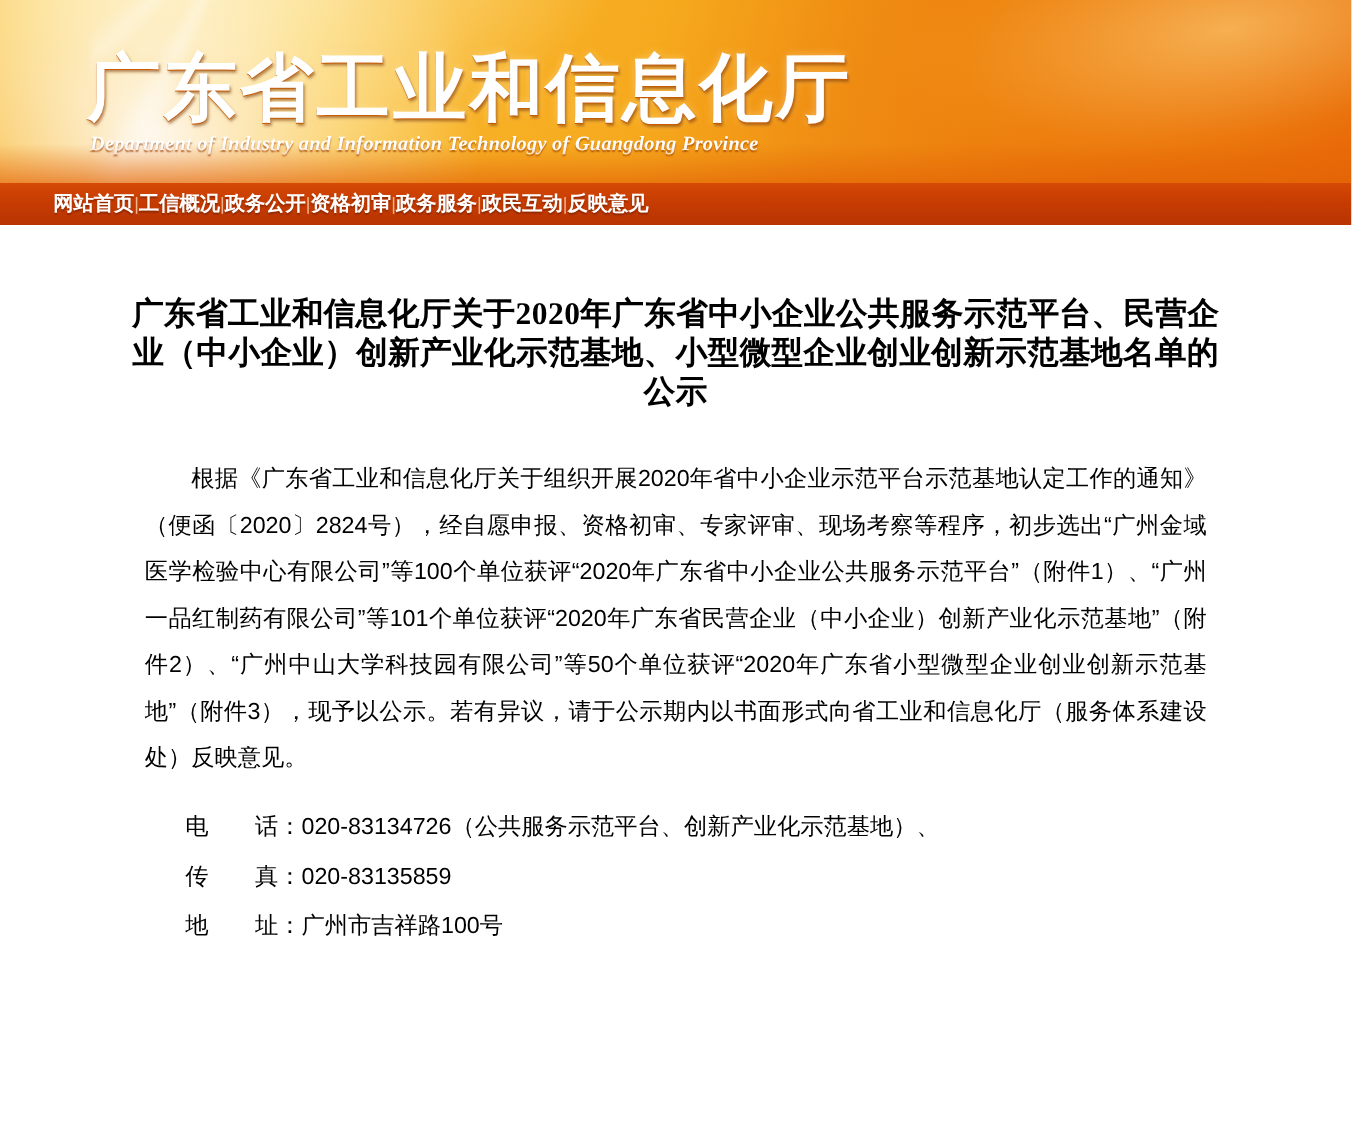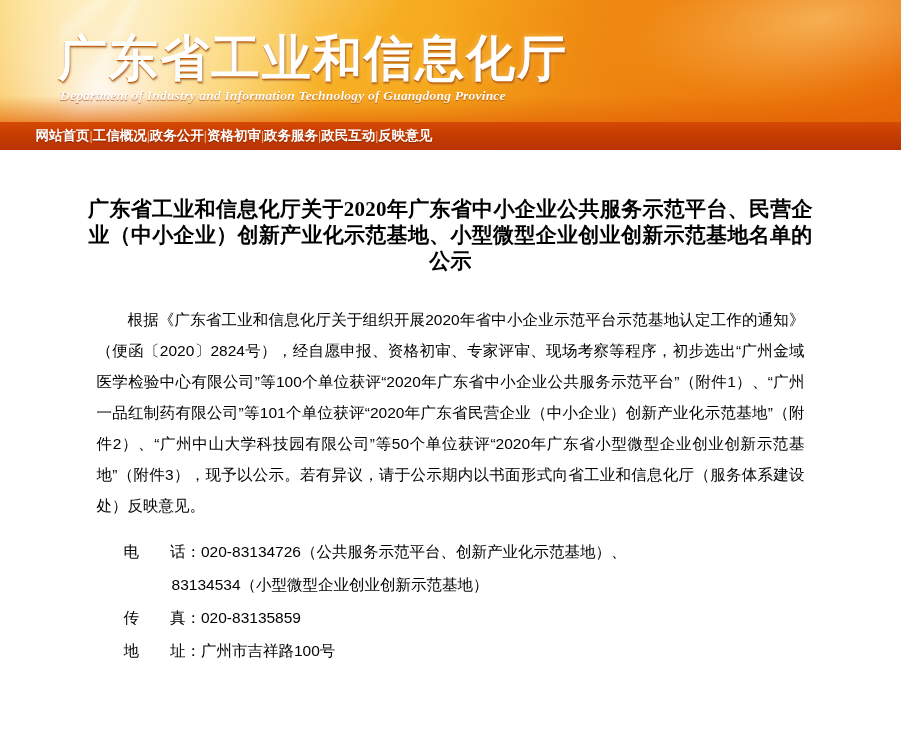--- a/index.html
+++ b/index.html
@@ -223,23 +223,20 @@
 
 
   <div class="body-text">
     <p>根据《广东省工业和信息化厅关于组织开展2020年省中小企业示范平台示范基地认定工作的通知》（便函〔2020〕2824号），经自愿申报、资格初审、专家评审、现场考察等程序，初步选出“广州金域医学检验中心有限公司”等100个单位获评“2020年广东省中小企业公共服务示范平台”（附件1）、“广州一品红制药有限公司”等101个单位获评“2020年广东省民营企业（中小企业）创新产业化示范基地”（附件2）、“广州中山大学科技园有限公司”等50个单位获评“2020年广东省小型微型企业创业创新示范基地”（附件3），现予以公示。若有异议，请于公示期内以书面形式向省工业和信息化厅（服务体系建设处）反映意见。</p>
   </div>
 
   <div class="info-list">
     <div class="info-row">
       <span class="lbl">电　　话：</span><span>020-83134726（公共服务示范平台、创新产业化示范基地）、</span>
     </div>
-    <div class="info-row indented">
-      <span>83134534（小型微型企业创业创新示范基地）</span>
-    </div>
     <div class="info-row">
       <span class="lbl">传　　真：</span><span>020-83135859</span>
     </div>
     <div class="info-row">
       <span class="lbl">地　　址：</span><span>广州市吉祥路100号</span>
     </div>
 
   </div>
 
 </div>

